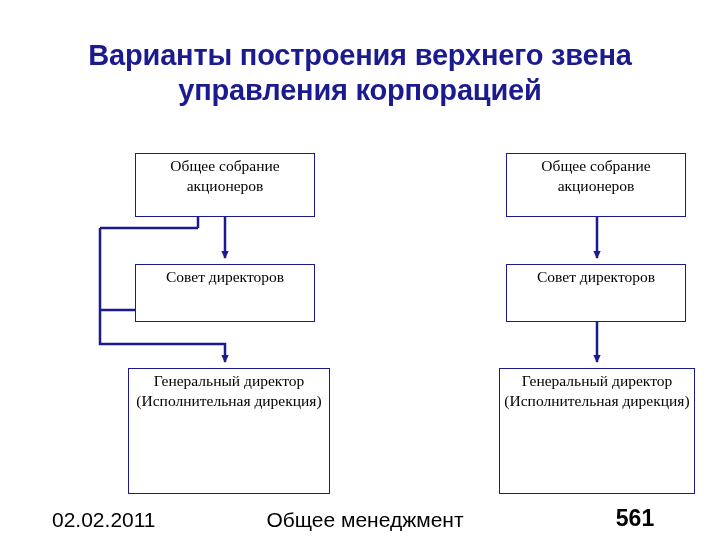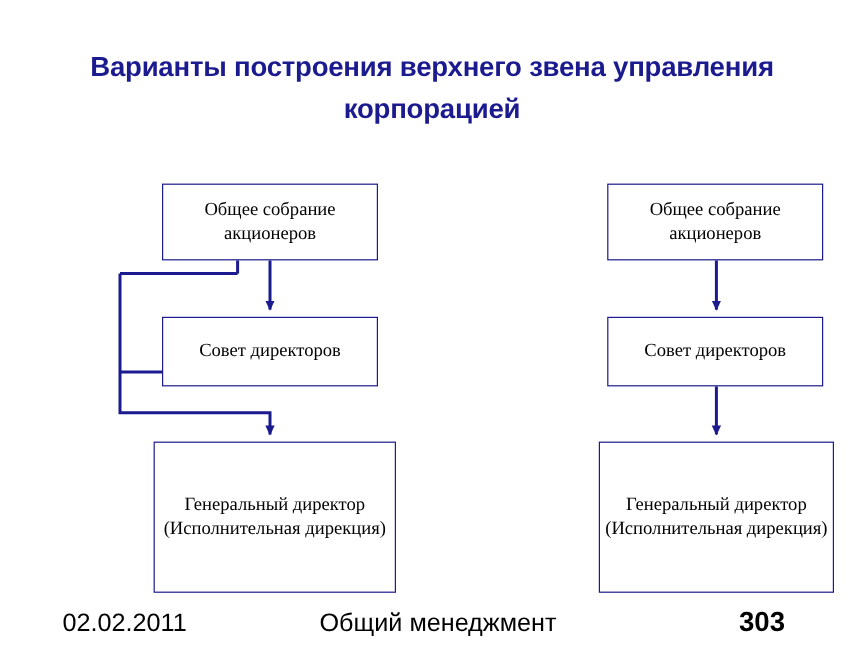--- a/index.html
+++ b/index.html
@@ -22,35 +22,35 @@
   }
   .title {
     position: absolute;
     left: 40px;
     top: 38px;
     width: 640px;
     text-align: center;
     color: #1b1b8f;
     font-family: "Liberation Sans", sans-serif;
     font-weight: bold;
-    font-size: 23px;
+    font-size: 29px;
     line-height: 35px;
     letter-spacing: -0.2px;
   }
   .box {
     position: absolute;
     border: 1px solid #1b1b8f;
     background: #ffffff;
     box-sizing: border-box;
     font-family: "Liberation Serif", serif;
     font-size: 15.5px;
     line-height: 20px;
     color: #000000;
     display: flex;
-    align-items: center;
+    align-items: flex-start;
     justify-content: center;
     text-align: center;
     padding: 2px 4px;
   }
   .box span {
     display: block;
     width: 100%;
   }
   svg.connectors {
     position: absolute;
@@ -133,16 +133,16 @@
     <line x1="100" y1="228" x2="198" y2="228" stroke="#1b1b8f" stroke-width="2.5"></line>
     <line x1="198" y1="217" x2="198" y2="228" stroke="#1b1b8f" stroke-width="2.5"></line>
     <line x1="100" y1="310" x2="135" y2="310" stroke="#1b1b8f" stroke-width="2.5"></line>
 
     <line x1="597" y1="217" x2="597" y2="258" stroke="#1b1b8f" stroke-width="2.5" marker-end="url(#arrow)"></line>
 
     <line x1="597" y1="322" x2="597" y2="362" stroke="#1b1b8f" stroke-width="2.5" marker-end="url(#arrow)"></line>
   </svg>
 
   <div class="footer-date">02.02.2011</div>
-  <div class="footer-center">Общий менеджмент</div>
-  <div class="footer-page">303</div>
+  <div class="footer-center">Общее менеджмент</div>
+  <div class="footer-page">561</div>
 
 </div>
 
 </body></html>

